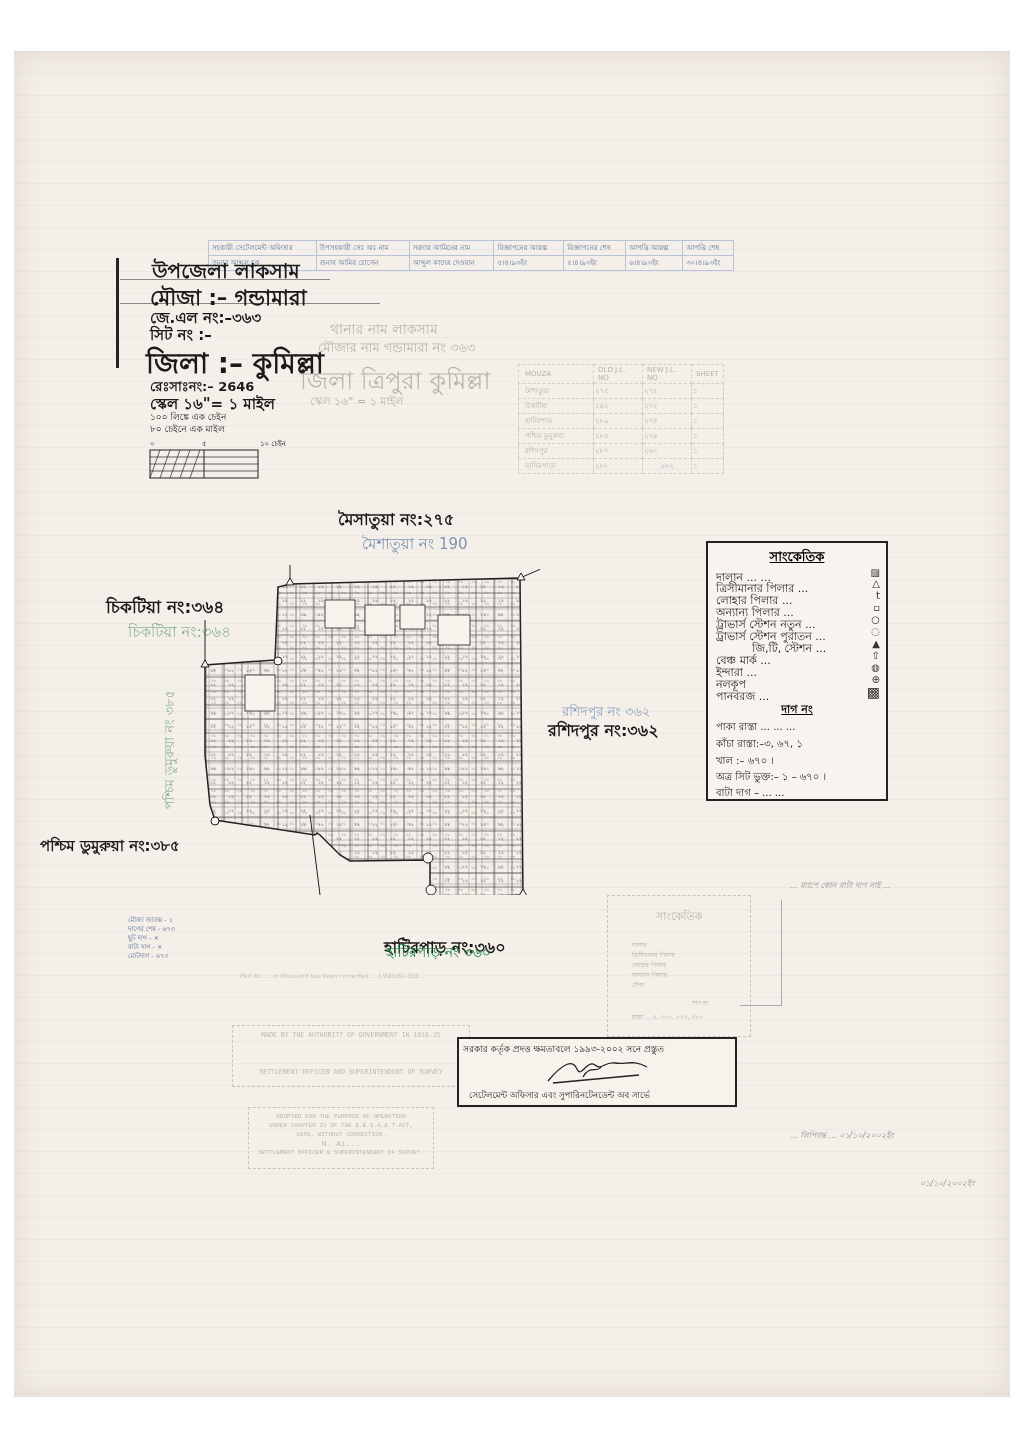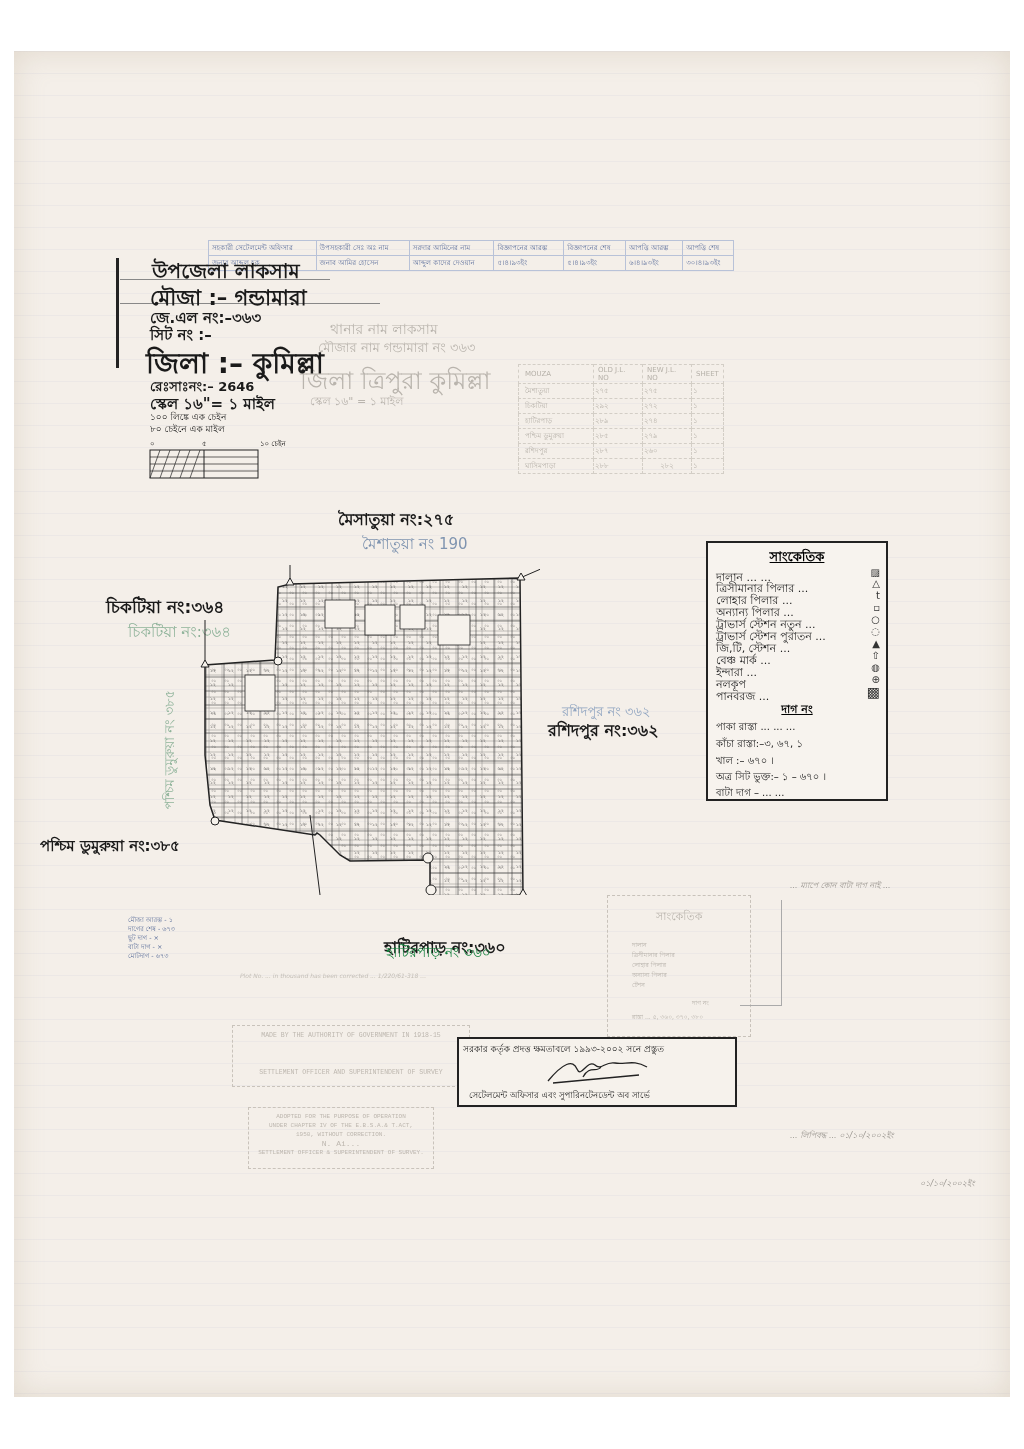--- a/index.html
+++ b/index.html
@@ -211,21 +211,21 @@
   <div class="lg-row" style="top:37px;">ত্রিসীমানার পিলার ...</div>
   <div class="lg-sym" style="top:35px;">△</div>
   <div class="lg-row" style="top:49px;">লোহার পিলার ...</div>
   <div class="lg-sym" style="top:47px;">t</div>
   <div class="lg-row" style="top:61px;">অন্যান্য পিলার ...</div>
   <div class="lg-sym" style="top:59px;">▫</div>
   <div class="lg-row" style="top:73px;">ট্রাভার্স স্টেশন নতুন ...</div>
   <div class="lg-sym" style="top:71px;">○</div>
   <div class="lg-row" style="top:85px;">ট্রাভার্স স্টেশন পুরাতন ...</div>
   <div class="lg-sym" style="top:83px;">◌</div>
-  <div class="lg-row" style="top:97px;">জি,টি, স্টেশন ...</div>
+  <div class="lg-row" style="top:97px;margin-left:36px;">জি,টি, স্টেশন ...</div>
   <div class="lg-sym" style="top:95px;">▲</div>
   <div class="lg-row" style="top:109px;">বেঞ্চ মার্ক ...</div>
   <div class="lg-sym" style="top:107px;">⇧</div>
   <div class="lg-row" style="top:121px;">ইন্দারা ...</div>
   <div class="lg-sym" style="top:119px;">◍</div>
   <div class="lg-row" style="top:133px;">নলকূপ</div>
   <div class="lg-sym" style="top:131px;">⊕</div>
   <div class="lg-row" style="top:145px;">পানবরজ ...</div>
   <div class="lg-sym" style="top:141px;font-size:14px;">▩</div>
   <div class="lg-sub" style="top:158px;">দাগ নং</div>

